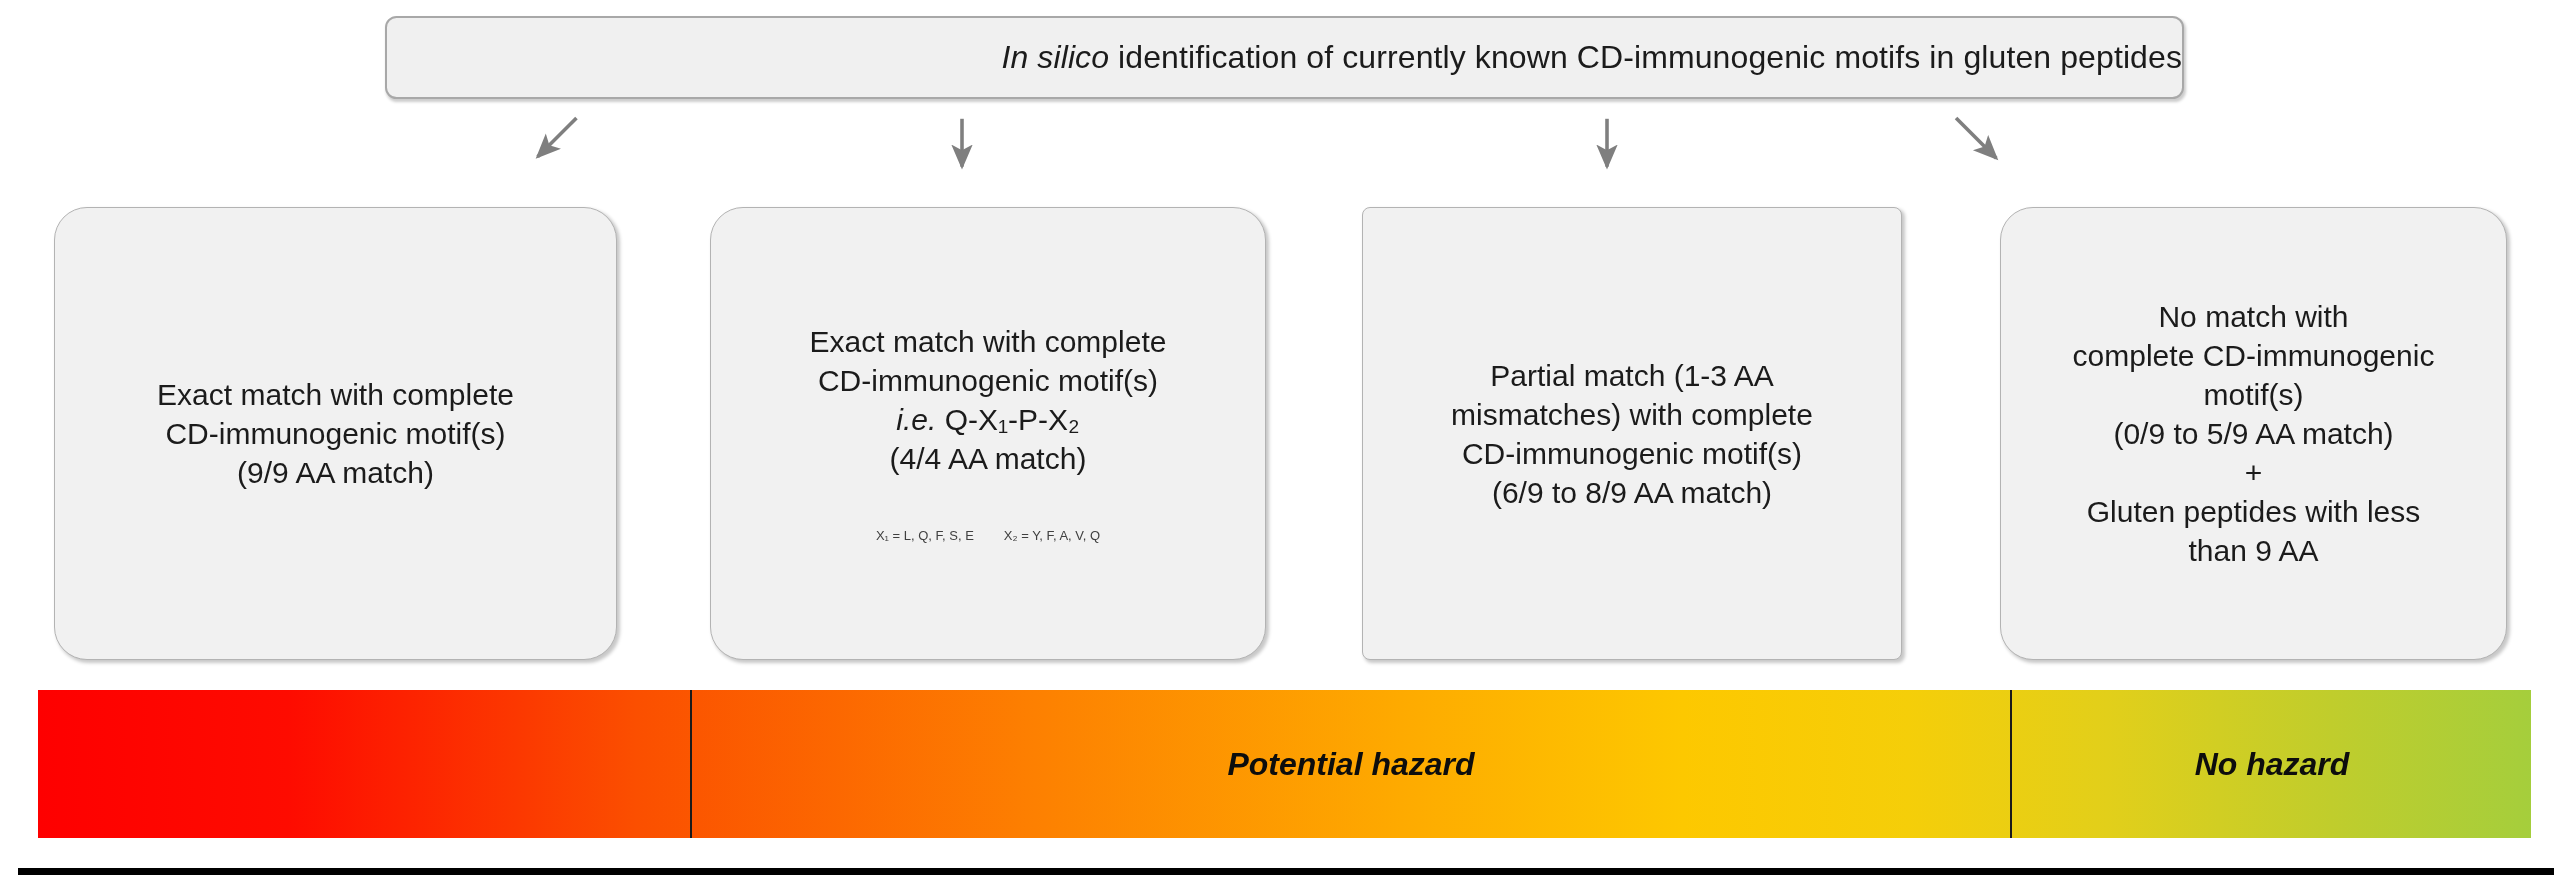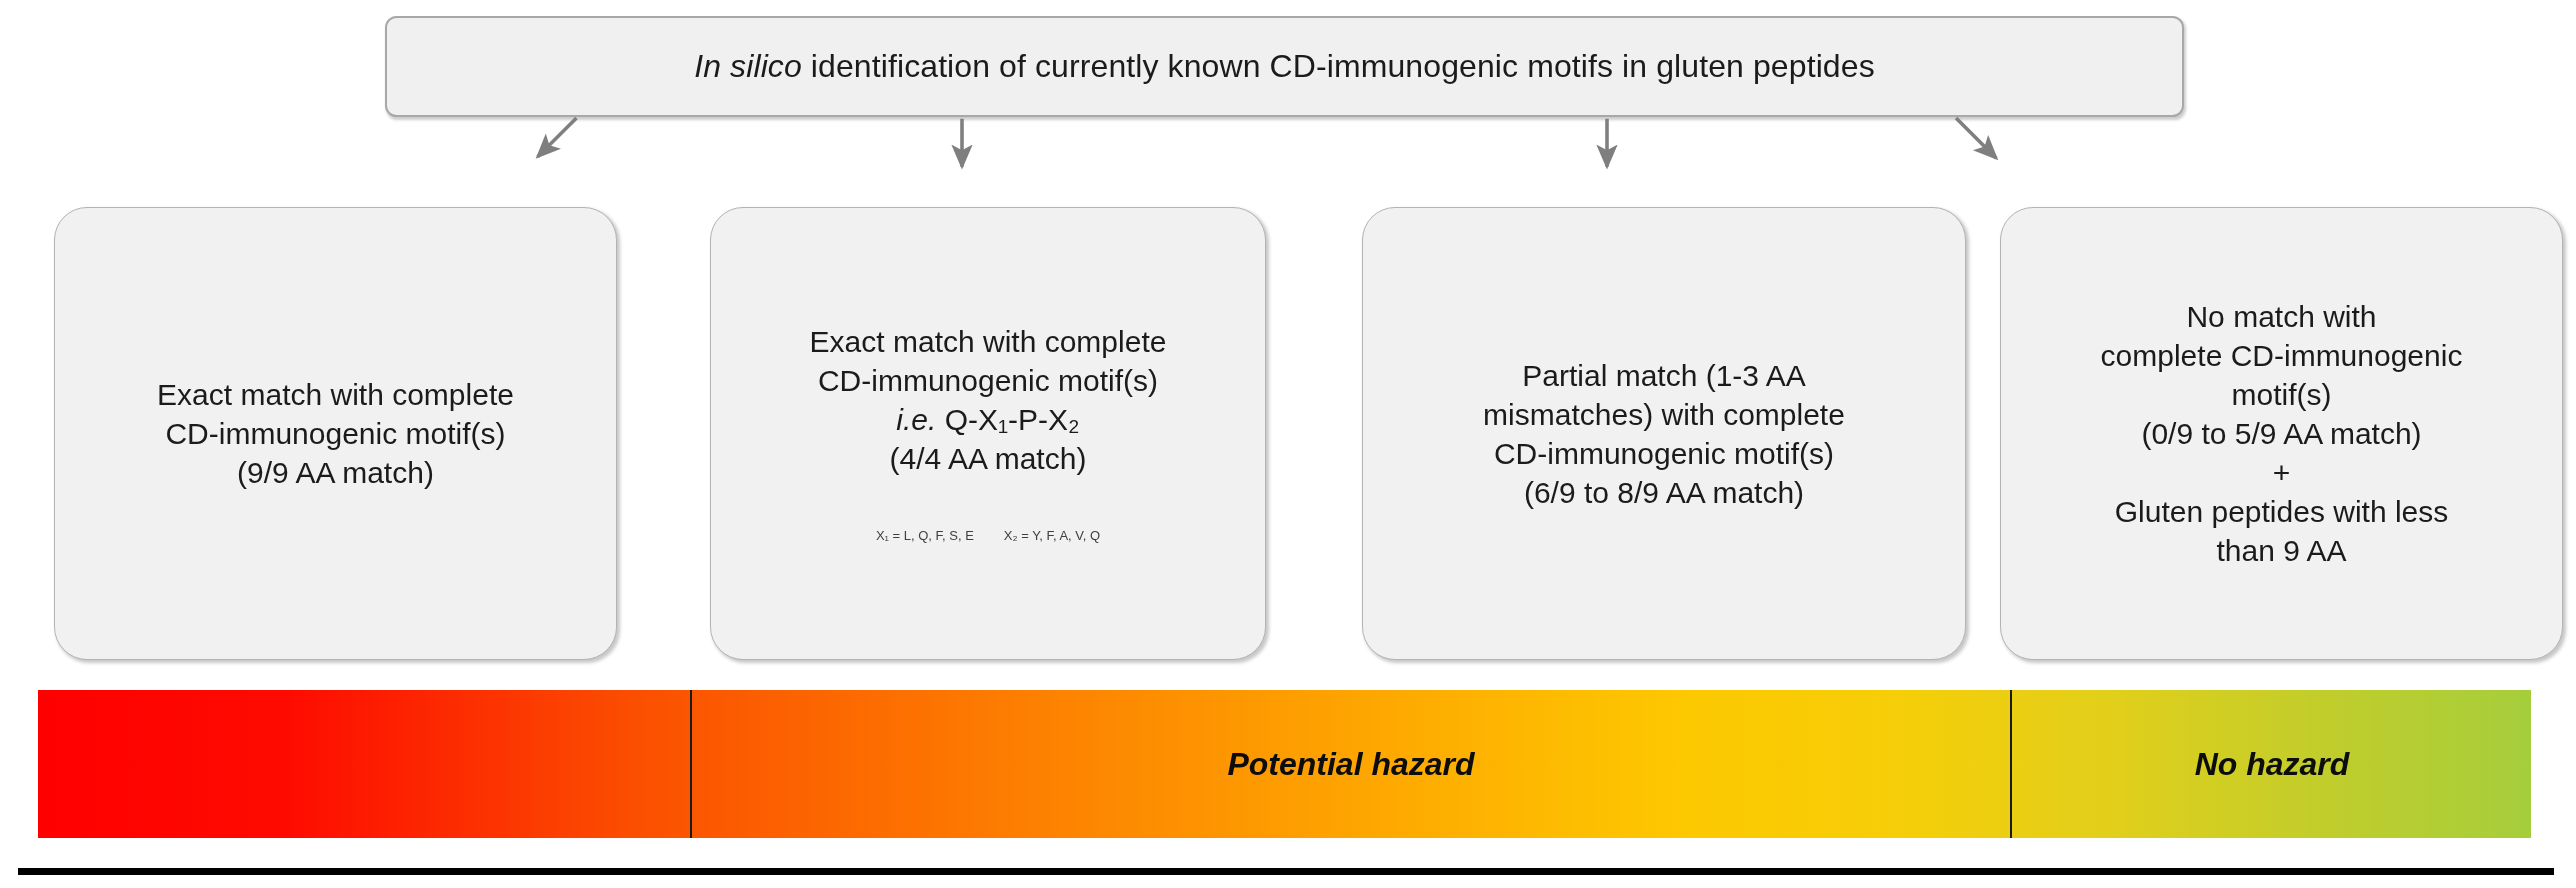--- a/index.html
+++ b/index.html
@@ -21,29 +21,29 @@
     width: 2576px;
     height: 888px;
   }
 
   
   .title-box {
     position: absolute;
     left: 385px;
     top: 16px;
     width: 1799px;
-    height: 101px;
+    height: 83px;
     box-sizing: border-box;
     background: #f0f0f0;
     border: 2.2px solid #a8a8a8;
     border-radius: 11.5px;
     box-shadow: 1.4px 2.2px 2.9px rgba(0,0,0,0.20);
     display: flex;
     align-items: center;
-    justify-content: center;
+    justify-content: flex-end;
   }
   .title-text {
     font-size: 32px;
     color: #1b1b1b;
     letter-spacing: 0.1px;
     white-space: nowrap;
   }
   .title-text .ital { font-style: italic; }
 
   
@@ -81,22 +81,22 @@
     line-height: 1.3;
     color: #404040;
     text-align: center;
     white-space: nowrap;
     margin-top: 50px;
   }
   .cat-box .small-note .gap { display: inline-block; width: 30px; }
 
   #box-1 { left: 54px;   width: 563px; }
   #box-2 { left: 710px;  width: 556px; }
-  #box-3 { left: 1362px; width: 604px; }
-  #box-4 { left: 2000px; width: 563px; }
+  #box-3 { left: 1362px; width: 540px; border-radius: 8px; }
+  #box-4 { left: 2000px; width: 507px; }
 
   
   .hazard-bar {
     position: absolute;
     left: 38px;
     top: 690px;
     width: 2493px;
     height: 148px;
     background: linear-gradient(to right,
         #fe0000 0%,

